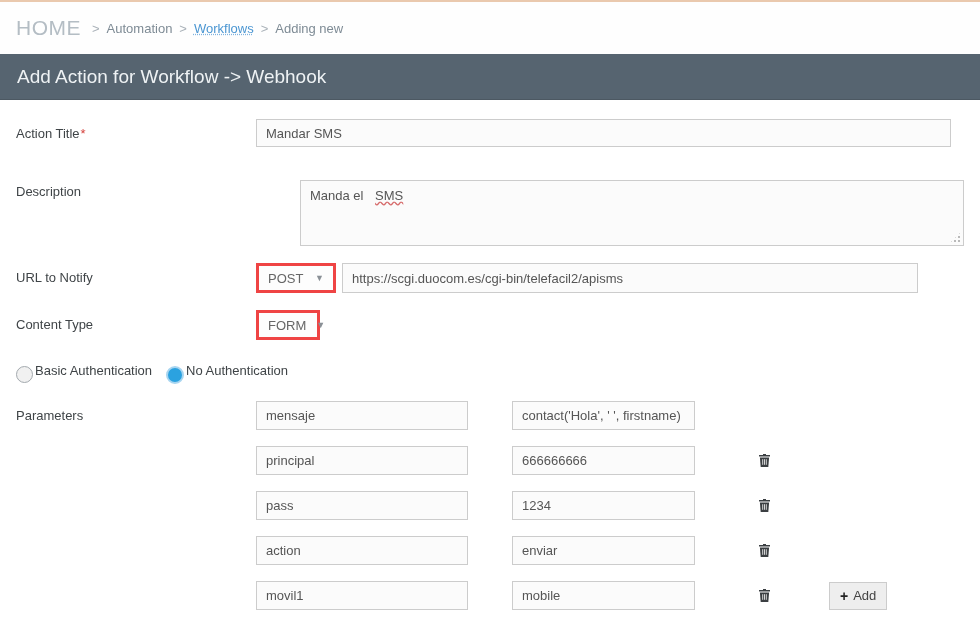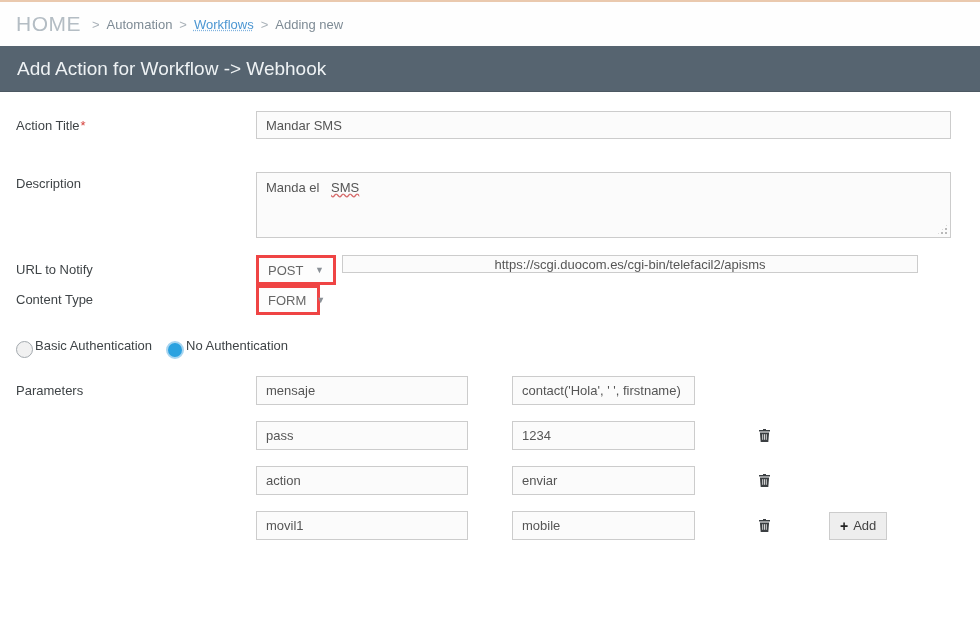--- a/index.html
+++ b/index.html
@@ -3,21 +3,21 @@
 <meta charset="utf-8">
 <style>
   * { box-sizing: border-box; }
   html,body { margin:0; padding:0; }
   body {
     width:980px; height:618px; background:#fff; overflow:hidden;
     font-family:"Liberation Sans", sans-serif; font-size:13px; color:#3f4447;
   }
   .topline { height:2px; background:#eac9ae; }
   
-  .breadcrumb { height:44px; display:flex; align-items:center; padding:0 16px; background:#fefefe; }
+  .breadcrumb { height:52px; display:flex; align-items:center; padding:0 16px; background:#fefefe; }
   .brand { font-size:21px; color:#b4bdc4; font-weight:300; letter-spacing:.5px; margin-right:4px; cursor:pointer; }
   .sep { color:#a9b1b8; margin:0 7px; }
   .crumb { color:#7e8b95; }
   .crumb.link { color:#4b96d2; text-decoration:underline; text-decoration-style:dotted; text-decoration-color:#7fb3e0; cursor:pointer; }
   
   .header { height:46px; background:#566470; color:#eef2f4; font-size:19px; display:flex; align-items:center; padding:0 17px; border-bottom:1px solid #4c5862; }
   
   .form { padding:19px 16px 0; }
   .frow { display:flex; align-items:flex-start; }
   .flabel { flex:0 0 240px; padding-top:7px; color:#3f4447; }
@@ -39,24 +39,24 @@
     clip-path:polygon(100% 0, 100% 100%, 0 100%);
   }
   .sel {
     display:inline-flex; align-items:center; justify-content:space-between;
     height:30px; border:3px solid #ef4444; background:#fdfdfd; color:#666;
     padding:0 9px; cursor:pointer;
   }
   .sel .caret { color:#8a9096; font-size:9px; margin-left:10px; }
   .sel.method { width:80px; }
   .sel.ctype { width:64px; }
-  .url-input { width:576px; height:18px; margin-left:6px;text-align:center; }
-  .mt-desc { margin-top:33px; }
+  .url-input { width:576px; height:30px; margin-left:6px; }
+  .mt-desc { margin-top:33px;gap:44px; }
   .mt-url { margin-top:17px; }
-  .mt-ctype { }
+  .mt-ctype { margin-top:17px; }
   .mt-auth { margin-top:19px; }
   .mt-params { margin-top:15px; }
   .radio-group { display:flex; align-items:center; padding-top:4px; }
   .radio {
     width:17px; height:17px; border-radius:50%; border:1px solid #a3a9ae;
     background:#f1f1f1; display:inline-block; cursor:pointer; flex:0 0 auto;
   }
   .radio.checked { width:18px; height:18px; border:2px solid #a8d5f0; background:#2ba2e0; }
   .radio-label { margin:0 14px 8px 2px; cursor:pointer; }
   .param-row { display:flex; align-items:center; margin-bottom:16px; height:29px; }
@@ -142,20 +142,32 @@
     <button class="trash-btn" style="visibility: hidden;">
       <svg width="11" height="13" viewBox="0 0 11 13">
         <path fill="#3b3f42" d="M4 0h3v1.1h4v1.5H0V1.1h4z"></path>
         <path fill="#3b3f42" d="M0.9 3.4h9.2L9.3 13H1.7z"></path>
         <path stroke="#e8e8e8" stroke-width="0.9" fill="none" d="M3.7 5.2v5.6 M5.5 5.2v5.6 M7.3 5.2v5.6"></path>
       </svg>
     </button>
 
   </div>
 
+  <div class="param-row">
+    <input class="tinput param-name" type="text" value="principal" style="">
+    <input class="tinput param-value" type="text" value="666666666" style="">
+    <button class="trash-btn">
+      <svg width="11" height="13" viewBox="0 0 11 13">
+        <path fill="#3b3f42" d="M4 0h3v1.1h4v1.5H0V1.1h4z"></path>
+        <path fill="#3b3f42" d="M0.9 3.4h9.2L9.3 13H1.7z"></path>
+        <path stroke="#e8e8e8" stroke-width="0.9" fill="none" d="M3.7 5.2v5.6 M5.5 5.2v5.6 M7.3 5.2v5.6"></path>
+      </svg>
+    </button>
+
+  </div>
 
   <div class="param-row">
     <input class="tinput param-name" type="text" value="pass" style="">
     <input class="tinput param-value" type="text" value="1234" style="">
     <button class="trash-btn">
       <svg width="11" height="13" viewBox="0 0 11 13">
         <path fill="#3b3f42" d="M4 0h3v1.1h4v1.5H0V1.1h4z"></path>
         <path fill="#3b3f42" d="M0.9 3.4h9.2L9.3 13H1.7z"></path>
         <path stroke="#e8e8e8" stroke-width="0.9" fill="none" d="M3.7 5.2v5.6 M5.5 5.2v5.6 M7.3 5.2v5.6"></path>
       </svg>

